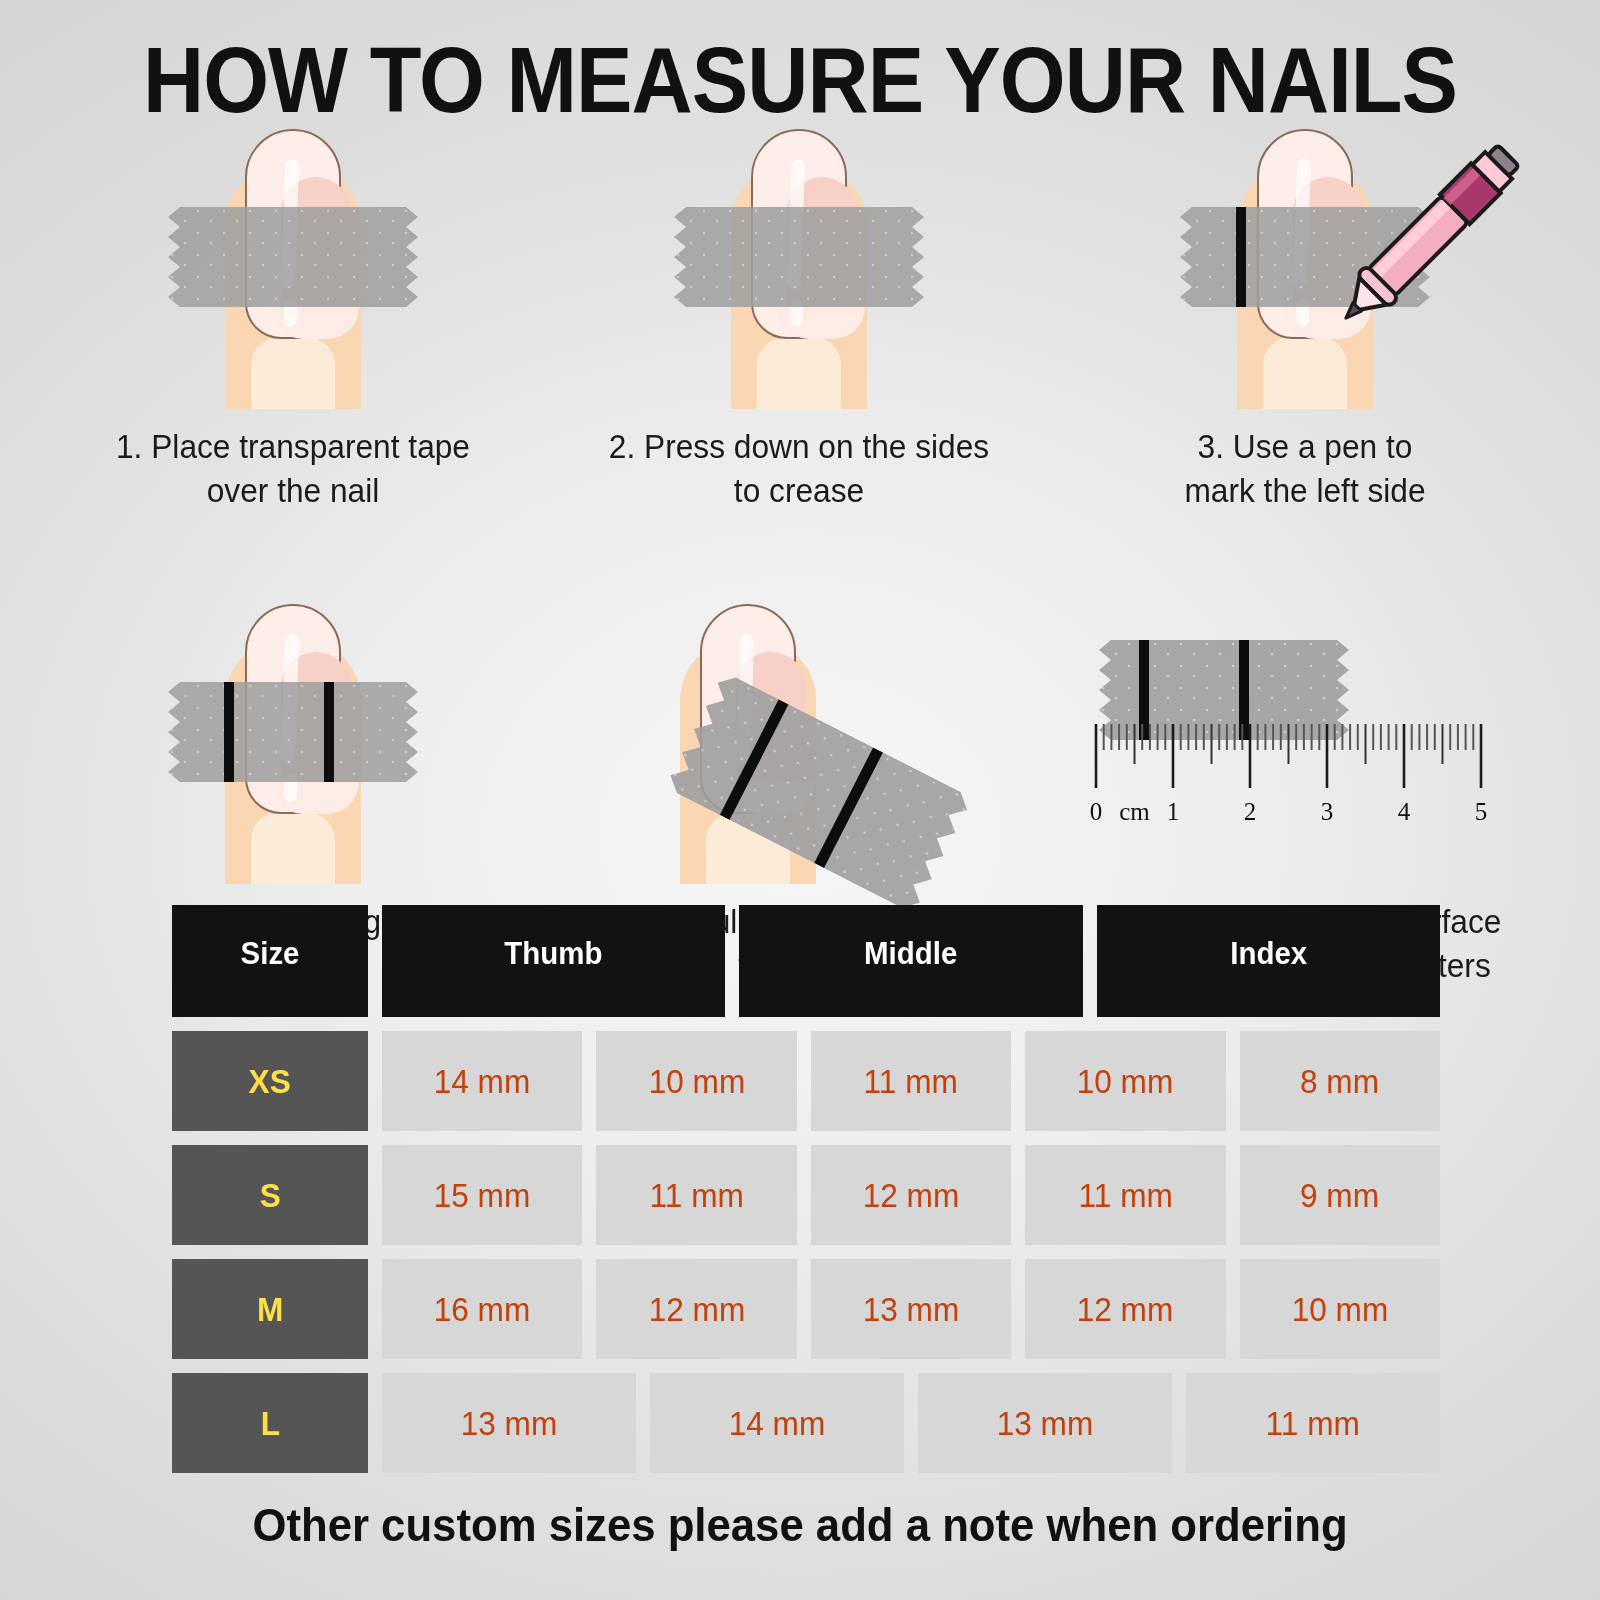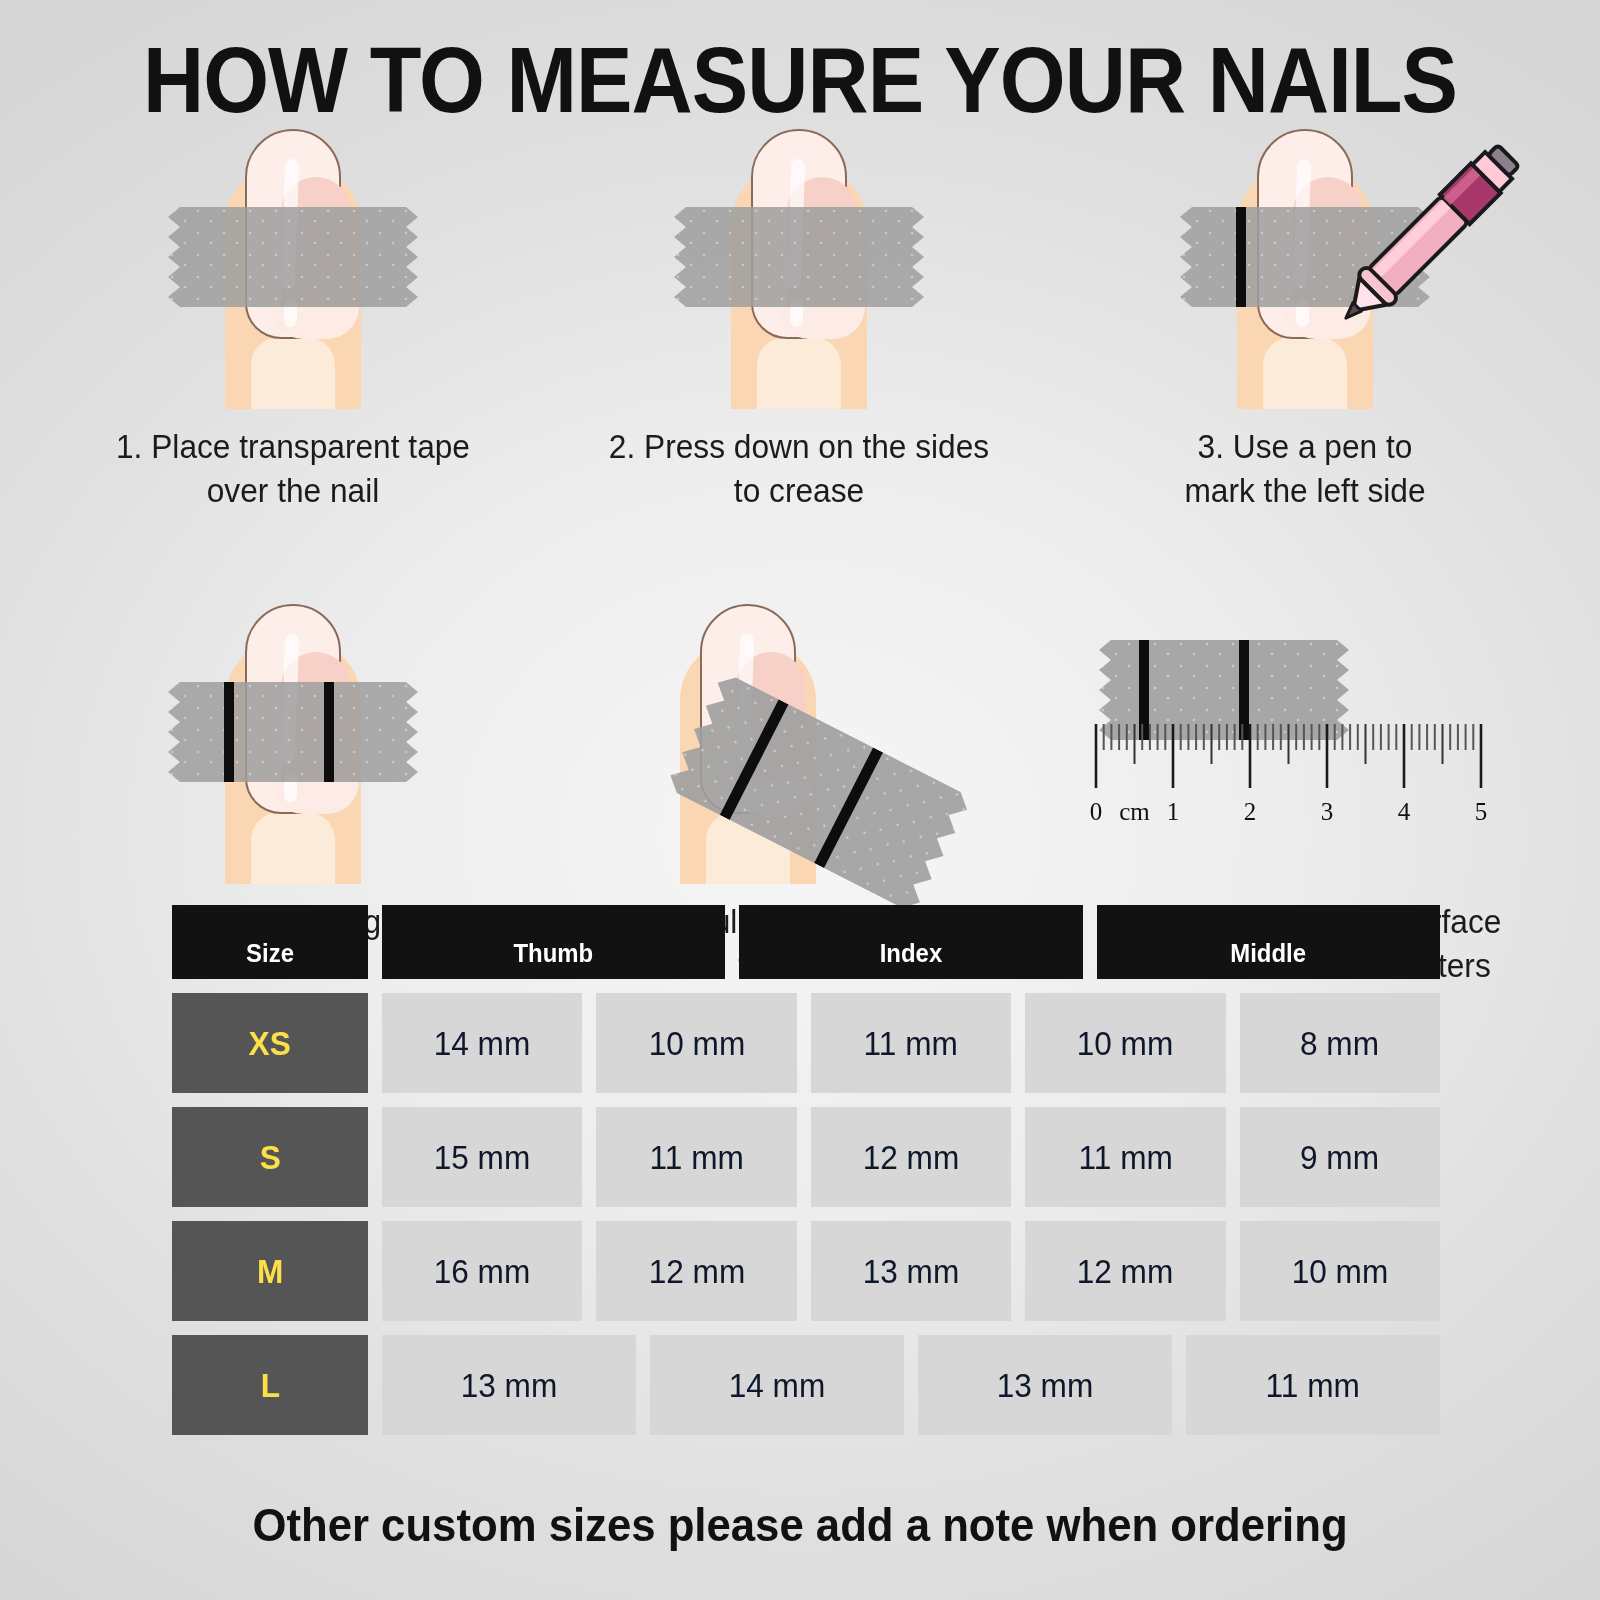--- a/index.html
+++ b/index.html
@@ -137,31 +137,31 @@
   }
   .ruler svg{display:block;width:100%;height:100%;}
 
   
   .table{
     position:absolute;left:172px;top:905px;width:1268px;
   }
   .trow{display:flex;gap:14px;margin-bottom:14px;}
   .th{
     background:#121212;color:#fff;
-    font-weight:bold;font-size:26px;
-    height:74px;line-height:96px;text-align:center;
+    font-weight:bold;font-size:32px;
+    height:112px;line-height:96px;text-align:center;
     flex:1 1 0;
     transform-origin:50% 50%;
   }
   .th span{display:inline-block;transform:scaleX(.92);}
   .th.sizecol,.td.sizecol{flex:0 0 196px;}
   .td{
     background:#d7d7d7;
     height:100px;line-height:100px;text-align:center;
-    font-size:34px;color:#0f172a;
+    font-size:34px;color:#c2410c;
     flex:1 1 0;
   }
   .td span{display:inline-block;transform:scaleX(.93);}
   .td.sizecol{
     background:#555555;color:#fde047;font-weight:bold;
   }
 
   
   .footer{
     position:absolute;left:0;right:0;bottom:48px;
@@ -456,22 +456,22 @@
 and measure in milimeters</div>
       </div>
 
     </div>
   </div>
 
   <div class="table">
     <div class="trow">
       <div class="th sizecol"><span>Size</span></div>
       <div class="th"><span>Thumb</span></div>
+      <div class="th"><span>Middle</span></div>
       <div class="th"><span>Index</span></div>
-      <div class="th"><span>Middle</span></div>
     </div>
 
     <div class="trow">
       <div class="td sizecol"><span>XS</span></div>
       <div class="td"><span>14 mm</span></div>
       <div class="td"><span>10 mm</span></div>
       <div class="td"><span>11 mm</span></div>
       <div class="td"><span>10 mm</span></div>
       <div class="td"><span>8 mm</span></div>
     </div>

